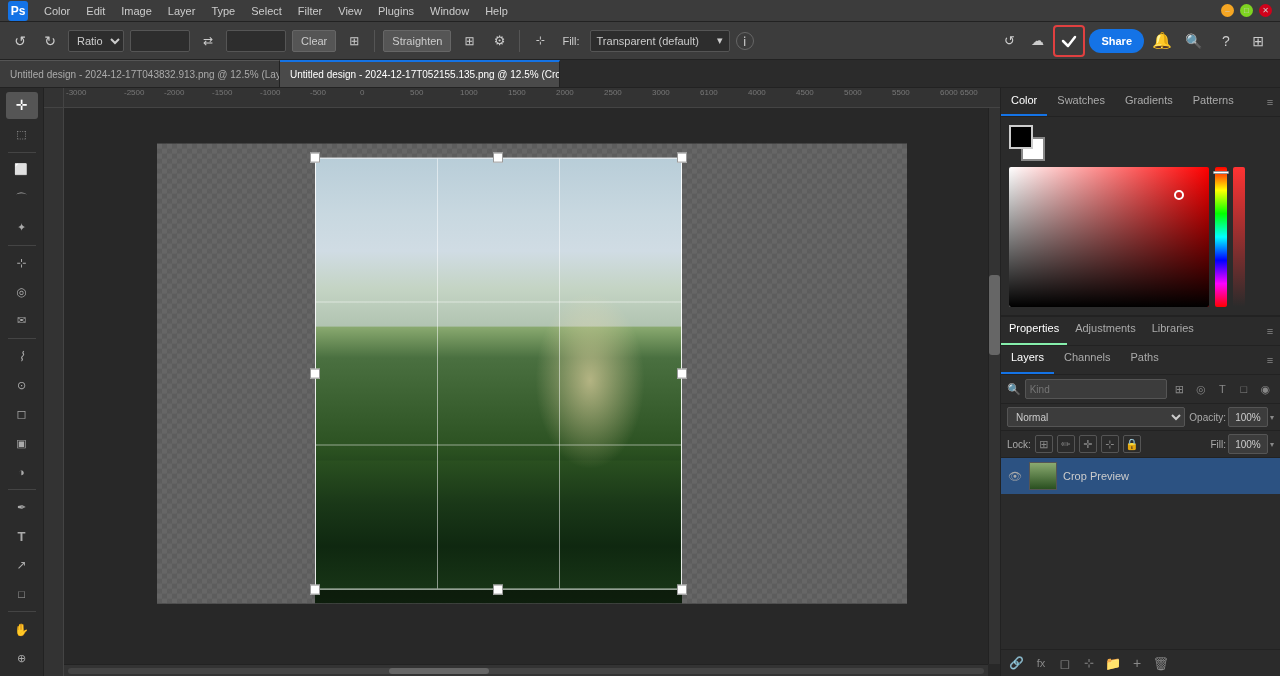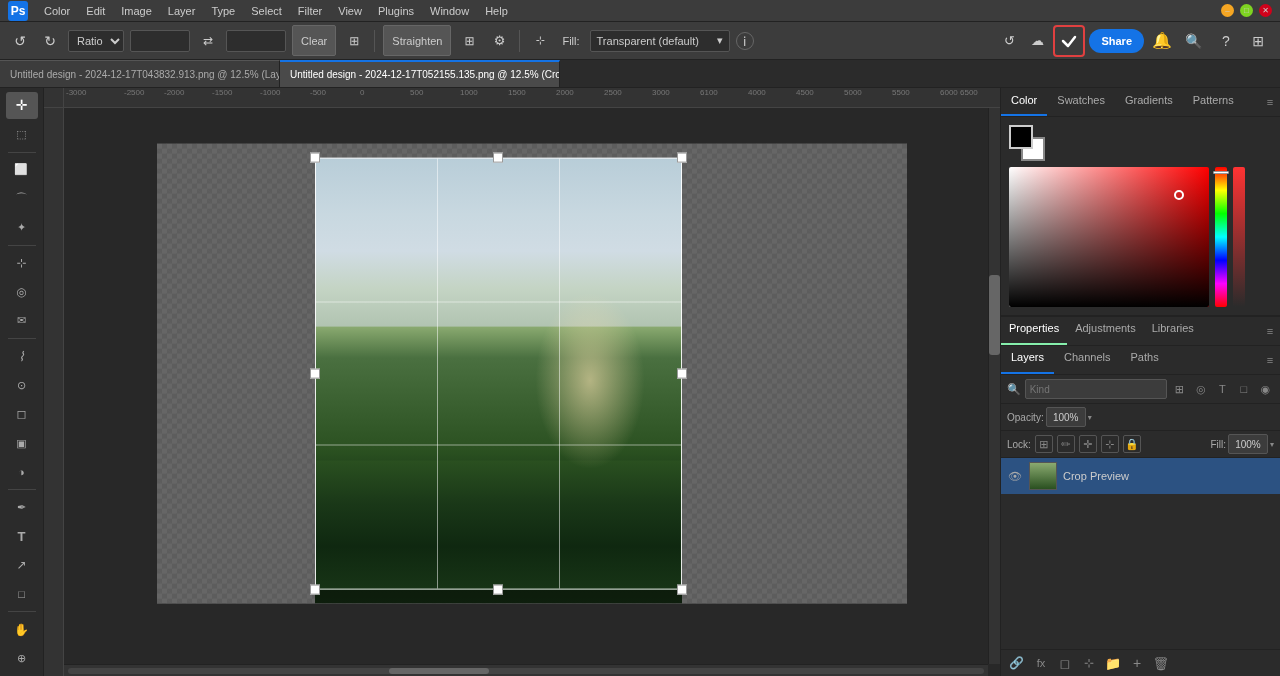--- a/index.html
+++ b/index.html
@@ -14,21 +14,21 @@
     .win-btn.minimize { background: #f5a623; }
     .win-btn.maximize { background: #7ed321; }
     .win-btn.close { background: #d0021b; }
 
     
     #toolbar { display: flex; align-items: center; height: 38px; background: #3c3c3c; border-bottom: 1px solid #222; padding: 0 8px; gap: 6px; }
     .toolbar-icon { width: 24px; height: 24px; border-radius: 3px; display: flex; align-items: center; justify-content: center; cursor: pointer; color: #ccc; font-size: 14px; }
     .toolbar-sep { width: 1px; height: 22px; background: #555; margin: 0 2px; }
     .toolbar-select { background: #2d2d2d; border: 1px solid #555; color: #ccc; height: 22px; padding: 0 4px; font-size: 11px; border-radius: 2px; }
     .toolbar-input { background: #2d2d2d; border: 1px solid #555; color: #ccc; height: 22px; padding: 0 4px; font-size: 11px; width: 60px; border-radius: 2px; }
-    .toolbar-btn { background: #555; border: 1px solid #666; color: #ccc; height: 31px; padding: 0 8px; font-size: 11px; border-radius: 2px; cursor: pointer; }
+    .toolbar-btn { background: #555; border: 1px solid #666; color: #ccc; height: 22px; padding: 0 8px; font-size: 11px; border-radius: 2px; cursor: pointer; }
     .toolbar-text { font-size: 11px; color: #ccc; padding: 0 4px; }
     .fill-dropdown { display: flex; align-items: center; gap: 4px; background: #2d2d2d; border: 1px solid #555; height: 22px; padding: 0 6px; border-radius: 2px; min-width: 140px; cursor: pointer; font-size: 11px; }
     .right-icons { margin-left: auto; display: flex; gap: 4px; align-items: center; }
     .share-btn { background: #1473e6; color: white; border: none; height: 24px; padding: 0 12px; border-radius: 12px; font-size: 11px; cursor: pointer; font-weight: bold; }
 
     
     #tab-bar { display: flex; align-items: stretch; height: 28px; background: #2b2b2b; border-bottom: 1px solid #222; }
     .tab { display: flex; align-items: center; padding: 0 10px; background: #3c3c3c; border-right: 1px solid #222; border-top: 1px solid #555; font-size: 10px; color: #aaa; cursor: pointer; gap: 4px; max-width: 280px; white-space: nowrap; overflow: hidden; text-overflow: ellipsis; }
     .tab.active { background: #4a4a4a; color: #fff; border-top: 2px solid #1473e6; }
 
@@ -364,20 +364,23 @@
         <span style="color:#888; font-size:11px;">🔍</span>
         <input class="layers-search" type="text" placeholder="Kind" style="">
         <div class="layer-filter-icon">⊞</div>
         <div class="layer-filter-icon">◎</div>
         <div class="layer-filter-icon">T</div>
         <div class="layer-filter-icon">□</div>
         <div class="layer-filter-icon">◉</div>
       </div>
 
       <div class="blend-row">
+        <select class="blend-select">
+          <option>Normal</option>
+        </select>
         <div class="opacity-row">
           <span class="opacity-label">Opacity:</span>
           <input class="opacity-value" type="text" value="100%" style="">
           <span class="opacity-arrow">▾</span>
         </div>
       </div>
 
       <div class="lock-row">
         <span class="lock-label">Lock:</span>
         <div class="lock-icon">⊞</div>

